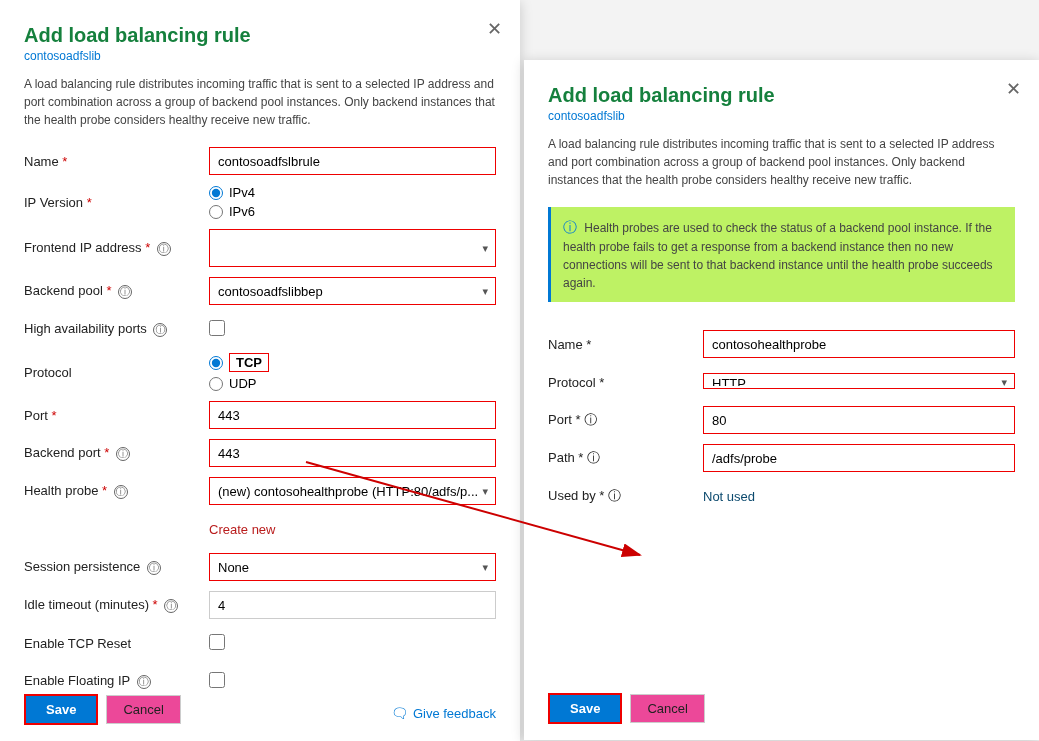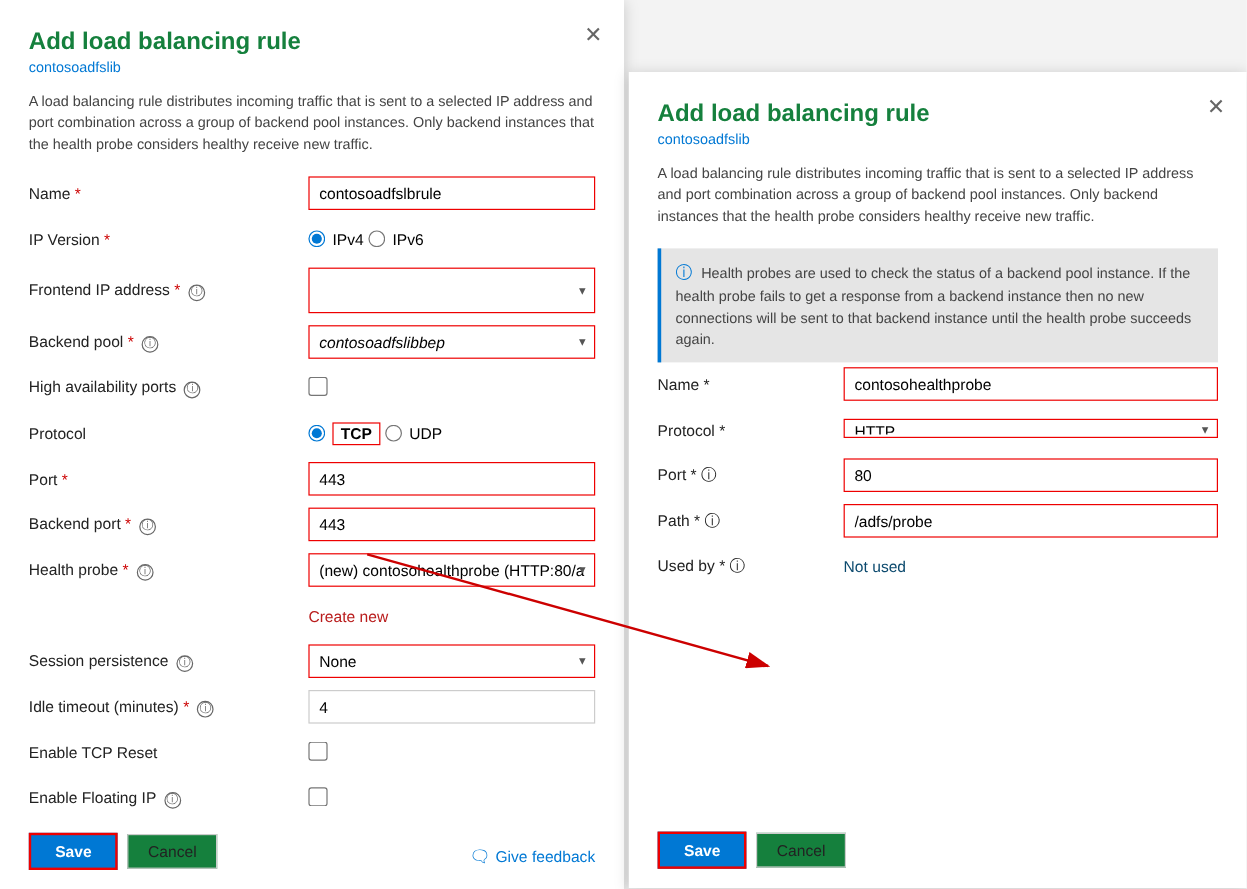--- a/index.html
+++ b/index.html
@@ -94,21 +94,20 @@
       color: #666;
       font-size: 10px;
       text-align: center;
       line-height: 12px;
       margin-left: 3px;
       cursor: pointer;
     }
 
     .form-control {
       flex: 1;
-      margin-left: 48px;
     }
 
     .text-input {
       width: 100%;
       height: 28px;
       border: 1.5px solid #e00;
       padding: 2px 8px;
       font-size: 13px;
       outline: none;
     }
@@ -134,21 +133,21 @@
       right: 8px;
       top: 50%;
       transform: translateY(-50%);
       pointer-events: none;
       color: #555;
       font-size: 11px;
     }
 
     .radio-group {
       display: flex;
-      flex-direction: row;
+      flex-direction: column;
       gap: 4px;
     }
 
     .radio-row {
       display: flex;
       align-items: center;
       gap: 6px;
     }
 
     .radio-row input[type="radio"] {
@@ -171,21 +170,21 @@
       background: #0078d4;
       color: #fff;
       border: 2px solid #e00;
       padding: 6px 20px;
       font-size: 13px;
       cursor: pointer;
       font-weight: 600;
     }
 
     .btn-cancel {
-      background: #15803d;
+      background: #ec4899;
       color: #222;
       border: 1px solid #ccc;
       padding: 6px 16px;
       font-size: 13px;
       cursor: pointer;
       margin-left: 8px;
     }
 
     .footer {
       position: absolute;
@@ -204,27 +203,27 @@
       border: none;
       color: #0078d4;
       font-size: 13px;
       cursor: pointer;
       display: flex;
       align-items: center;
       gap: 4px;
     }
 
     .info-box {
-      background: #e5e5e5;
+      background: #bef264;
       border-left: 3px solid #0078d4;
       padding: 10px 12px;
       font-size: 12px;
       color: #444;
       line-height: 1.5;
-      margin-bottom: 4px;
+      margin-bottom: 28px;
     }
 
     .info-box-icon {
       color: #0078d4;
       margin-right: 4px;
       font-size: 14px;
     }
 
     .right-form-row {
       display: flex;
@@ -317,21 +316,21 @@
       <span class="chevron">▾</span>
     </div>
   </div>
 
   <div class="form-row">
     <div class="form-label">
       <span>Backend pool</span><span class="required"> *</span>
       <span class="info-icon">ⓘ</span>
     </div>
     <div class="form-control dropdown-wrapper">
-      <select style="width:100%;height:28px;border:1.5px solid #e00;padding:2px 8px;font-size:13px;background:#fff;appearance:none;font-style:italic;">
+      <select style="width:100%;height:28px;border:1.5px solid #e00;padding:2px 8px;font-size:13px;background:#fff;appearance:none;">
         <option>contosoadfslibbep</option>
       </select>
       <span class="chevron">▾</span>
     </div>
   </div>
 
   <div class="form-row">
     <div class="form-label">
       <span>High availability ports</span>
       <span class="info-icon">ⓘ</span>

